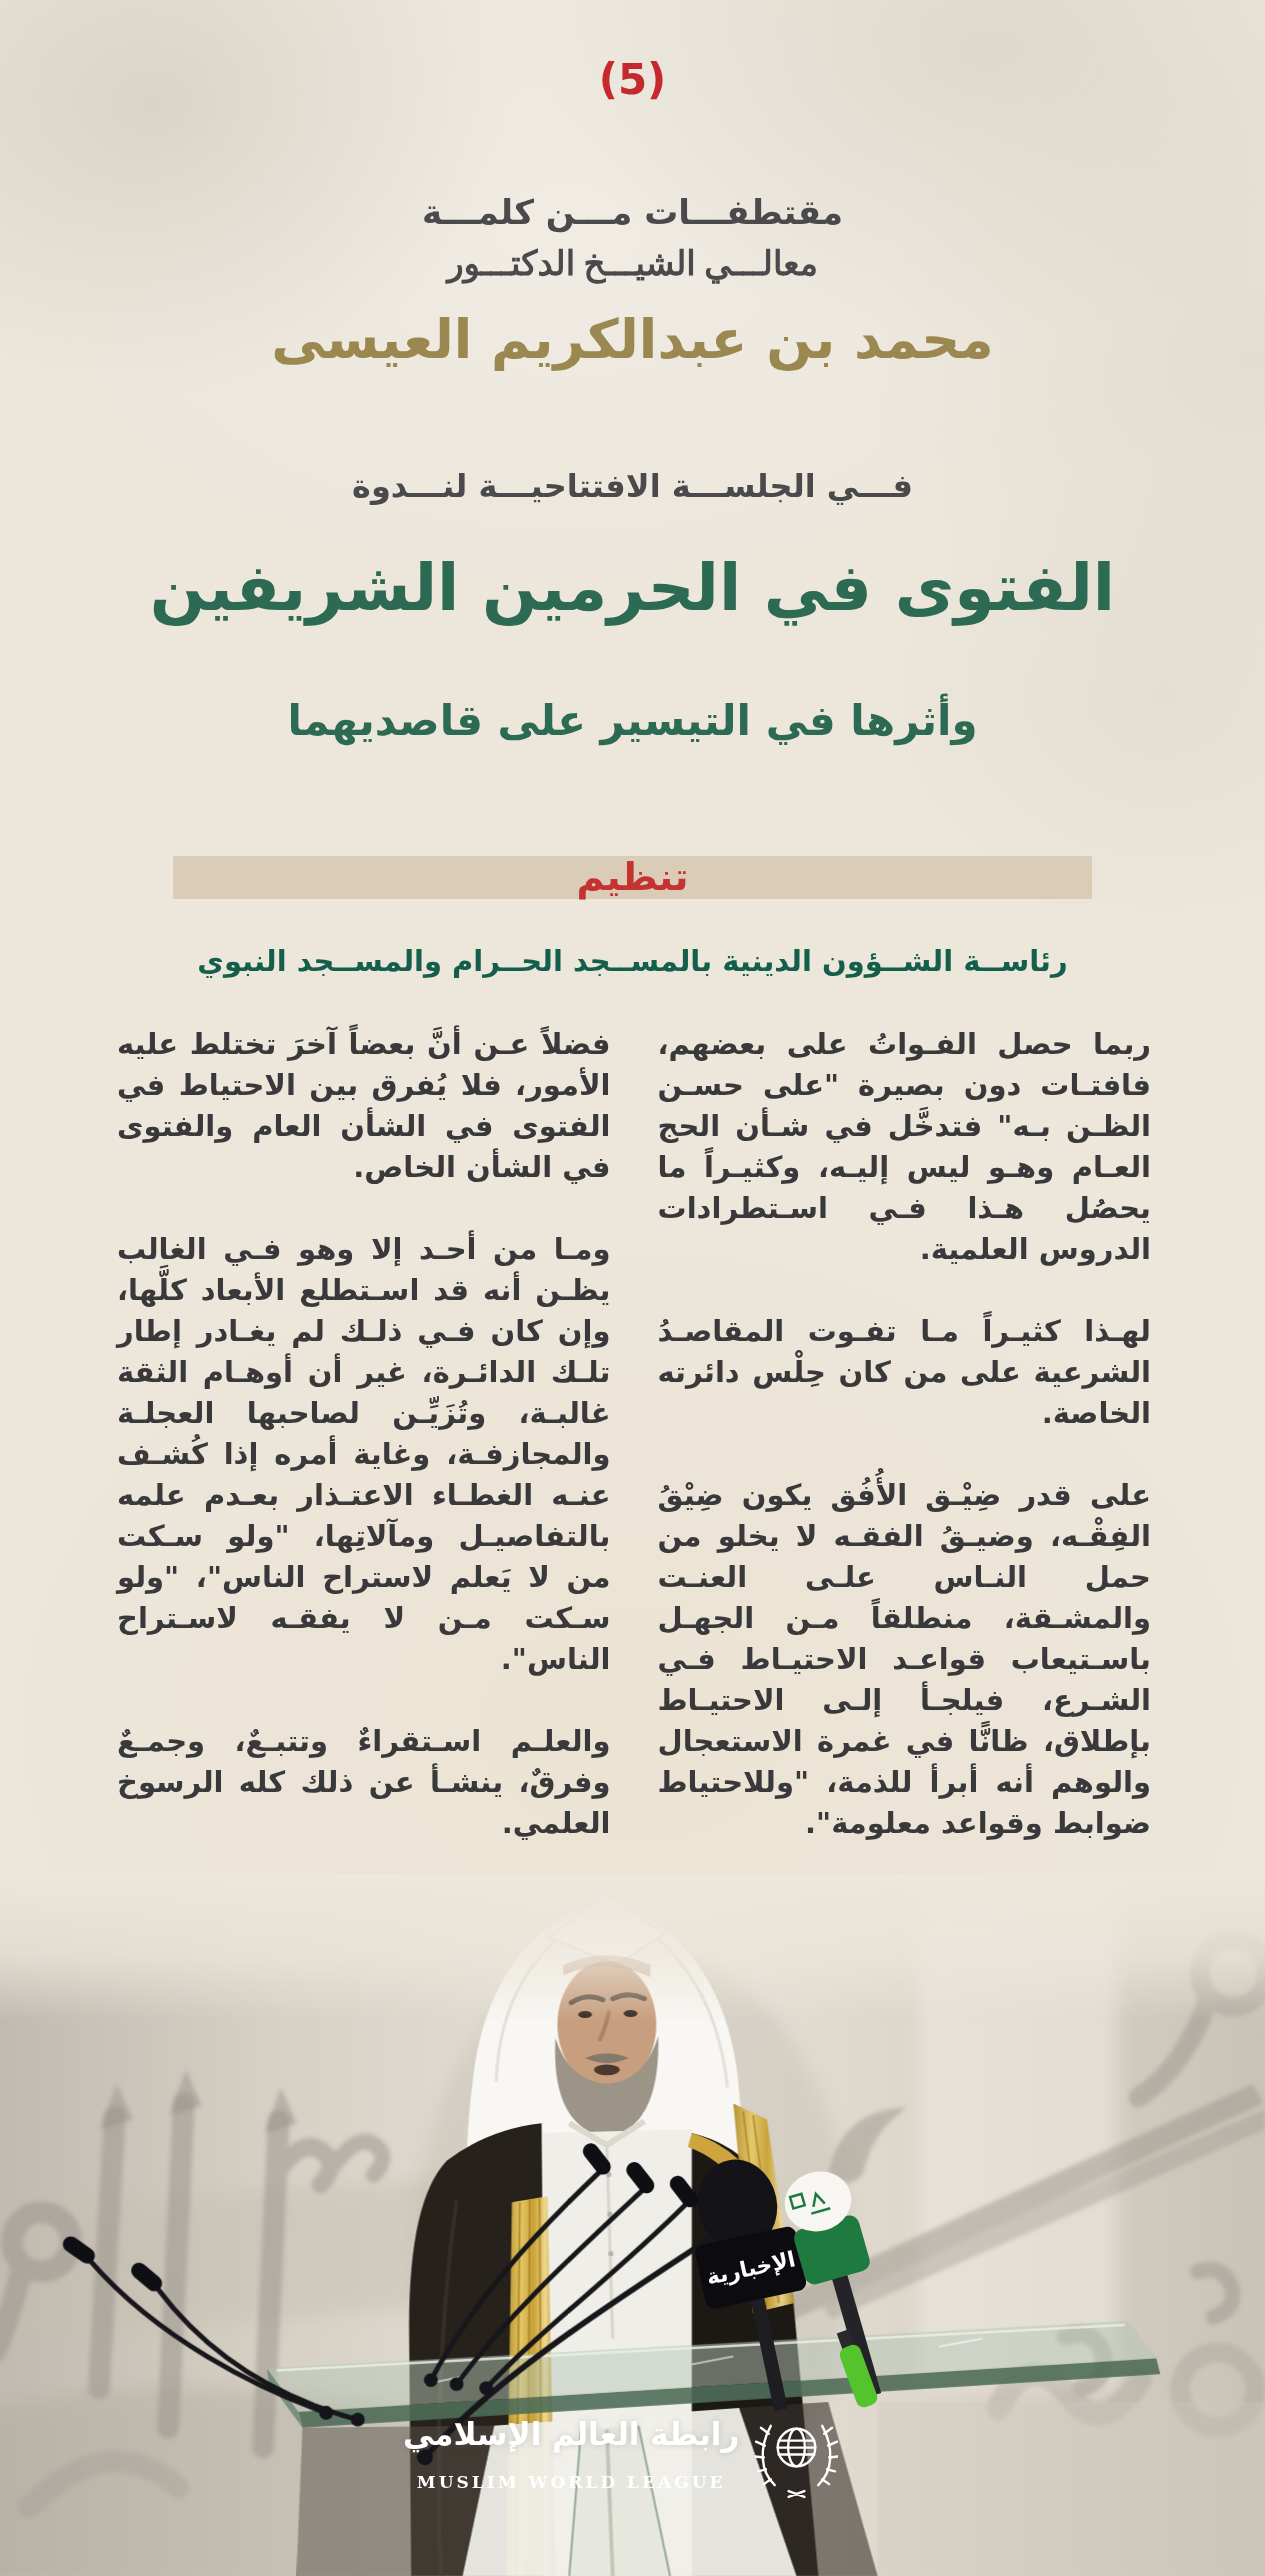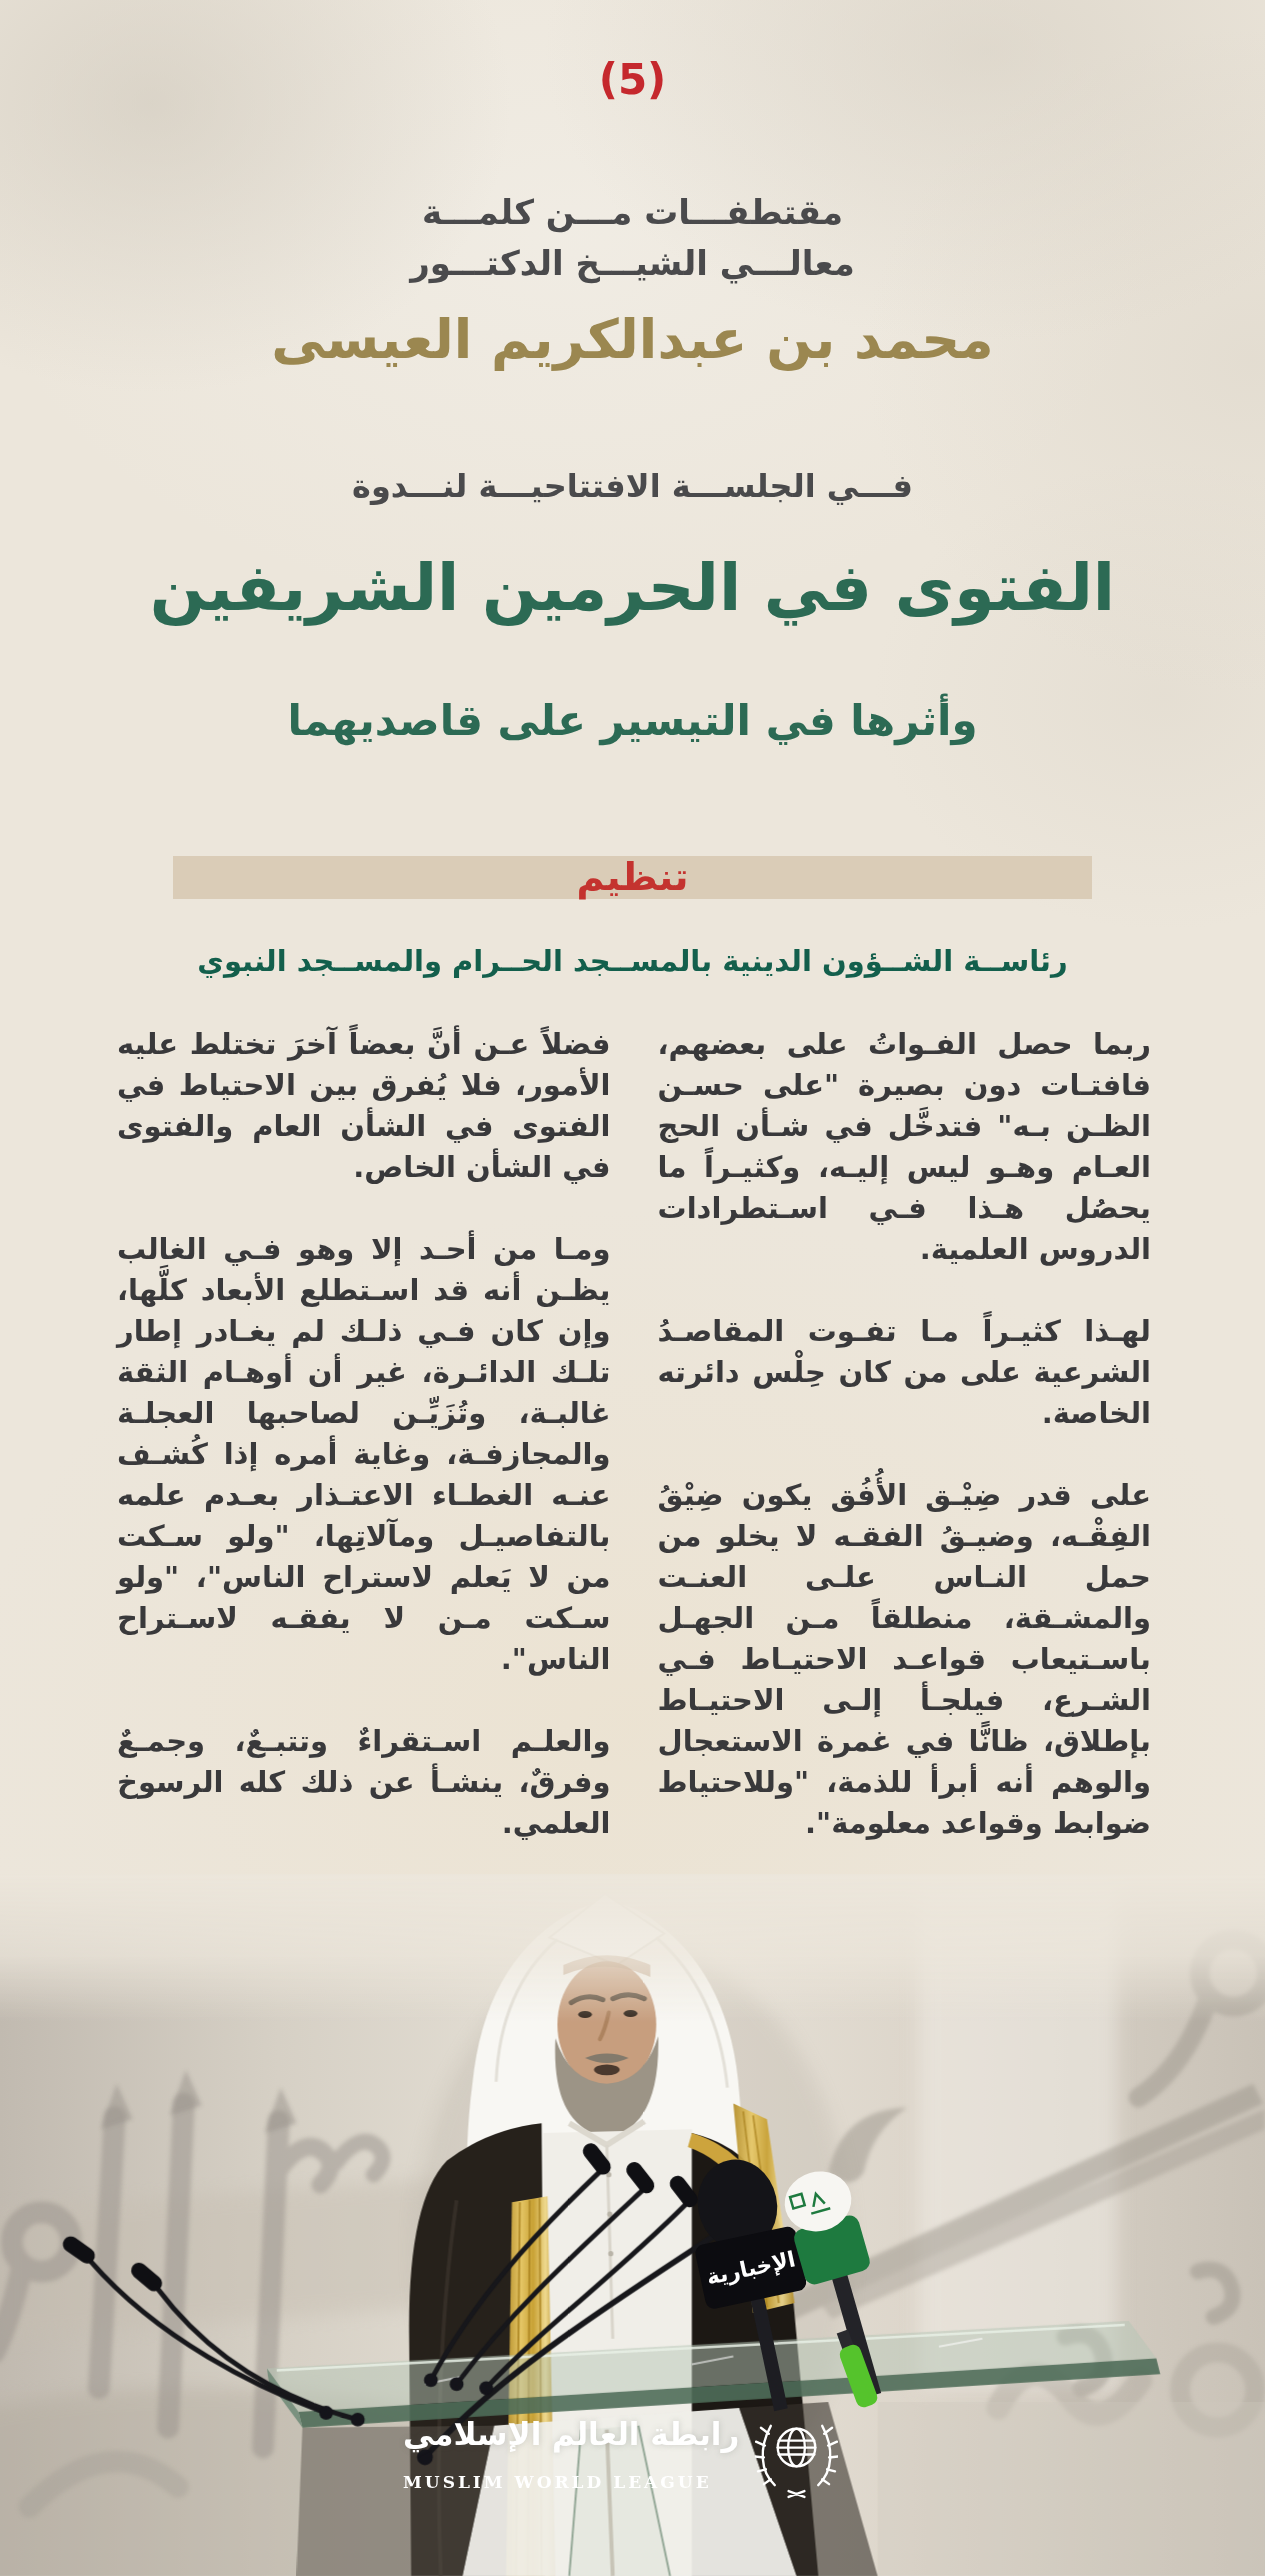--- a/index.html
+++ b/index.html
@@ -13,21 +13,21 @@
       radial-gradient(554px 474px at 99% 14%, rgba(214,207,194,.40), rgba(214,207,194,0) 70%),
       radial-gradient(415px 336px at 92% 27%, rgba(212,205,192,.30), rgba(212,205,192,0) 70%),
       radial-gradient(791px 514px at 45% 9%,  rgba(241,237,229,.85), rgba(241,237,229,0) 75%),
       radial-gradient(890px 692px at 50% 67%, rgba(235,224,203,.55), rgba(235,224,203,0) 75%);
     font-family:"DejaVu Sans","Liberation Sans",sans-serif;
   }
   .abs{position:absolute;left:0;right:0;text-align:center;direction:rtl;}
   .issue-number{top:55px;font-size:42px;font-weight:bold;color:#C5282D;direction:ltr;}
   .intro-line{font-size:34px;font-weight:bold;color:#4A4A4C;}
   .intro-1{top:192px;}
-  .intro-2{top:243px;}
+  .intro-2{top:243px;font-family:Liberation Serif, serif;}
   .gold-name{top:299px;font-size:54px;font-weight:bold;color:#9B8750;line-height:1.5;}
   .session-line{top:467px;font-size:32px;font-weight:bold;color:#4A4A4C;}
   .event-title{font-weight:bold;color:#2C6A54;}
   .event-1{top:550px;font-size:65px;}
   .event-2{top:696px;font-size:42px;}
   .org-band{top:856px;left:173px;right:auto;width:919px;height:43px;background:#DACCB7;
     text-align:center;line-height:43px;}
   .org-band span{font-size:38px;font-weight:bold;color:#C4332F;}
   .org-name{top:944px;font-size:29px;font-weight:bold;color:#135F4C;}
   .columns{
@@ -36,21 +36,21 @@
     font-size:29px;line-height:41px;font-weight:bold;color:#39393B;
   }
   .col{flex:1;text-align:justify;direction:rtl;}
   .col p{margin:0 0 41px 0;}
   .photo{position:absolute;top:1874px;left:0;width:1265px;height:702px;}
   .photo svg.scene{display:block;}
   .mwl-logo{
     position:absolute;left:403px;top:534px;display:flex;align-items:center;gap:16px;
     direction:ltr;color:#FFFFFF;
   }
-  .mwl-text{}
+  .mwl-text{text-align:center;}
   .mwl-ar{font-size:31px;font-weight:bold;white-space:nowrap;direction:rtl;
     text-shadow:0 0 6px rgba(90,100,90,.25);}
   .mwl-en{font-family:"DejaVu Serif","Liberation Serif",serif;font-size:17px;font-weight:bold;
     letter-spacing:3px;white-space:nowrap;margin-top:20px;}
 </style>
 </head>
 <body>
 
 <div class="canvas">
 

